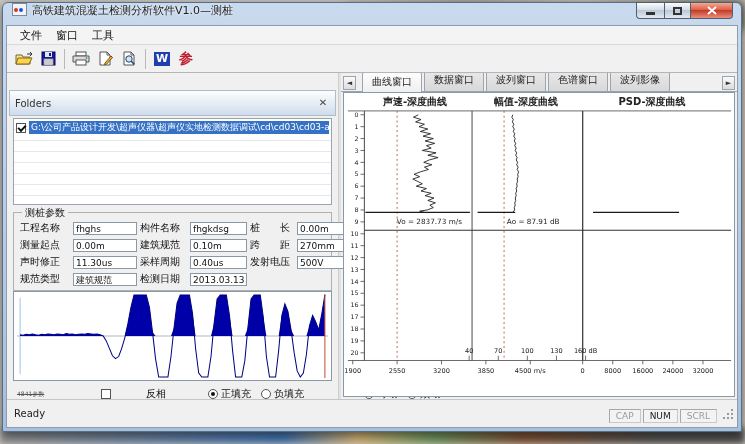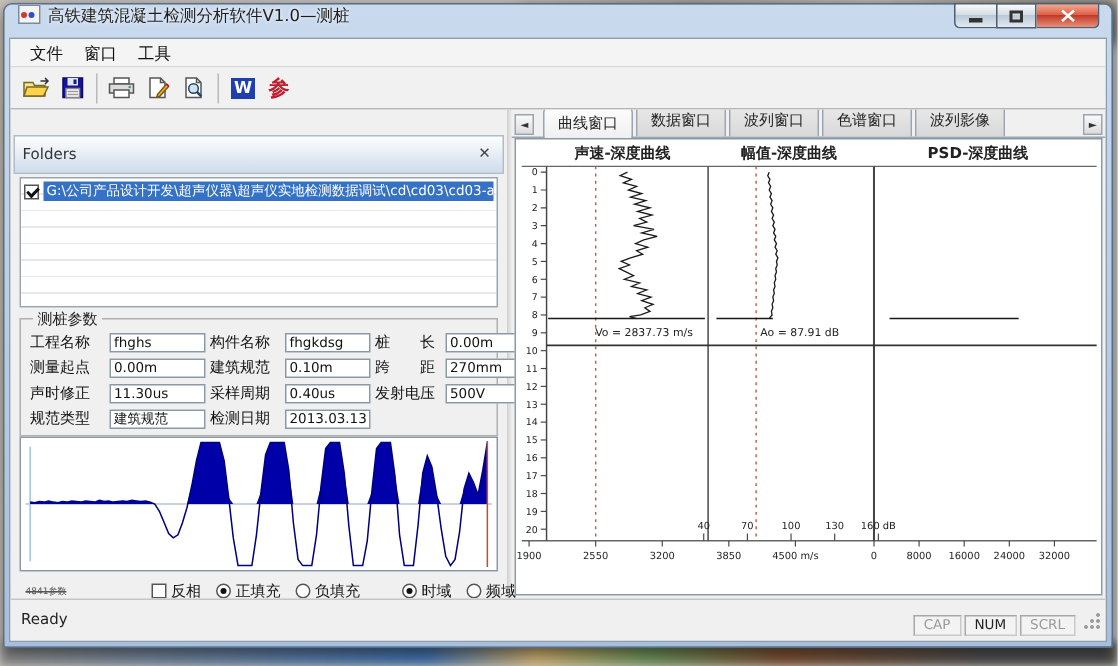--- a/index.html
+++ b/index.html
@@ -58,21 +58,21 @@
   .params-title { position:absolute; top:-7px; left:8px; background:#f0f0f0; font-size:10px; padding:0 3px; color:#222; }
   .pgrid { display:grid; grid-template-columns:50px 64px 47px 57px 44px 64px; column-gap:3px; row-gap:3px; align-items:center; }
   .plabel { font-size:10px; color:#111; white-space:nowrap; }
   .pfield { height:13px; background:#fff; border:1px solid #8b98a6; font-size:9px; color:#111; padding:0 2px; line-height:12px; overflow:hidden; white-space:nowrap; }
 
   .wave-label { font-size:10px; color:#222; margin:5px 0 1px 6px; }
   .wave-box { height:90px; margin:0 4px; background:#fff; border:1px solid #8b98a6; }
   .wave-box svg { display:block; width:100%; height:100%; }
 
   
-  .ctrl-row1 { display:flex; align-items:center; margin:6px 0 0 92px; }
+  .ctrl-row1 { display:flex; align-items:center; margin:6px 0 0 92px;gap:32px; }
   .ctrl-row1 .grp { display:flex; align-items:center;font-family:Liberation Mono, monospace; }
   .chklab, .radlab { font-size:10px; color:#111; margin:0 10px 0 3px; white-space:nowrap; }
   .radio { width:10px; height:10px; border-radius:50%; border:1px solid #555; background:#fff; position:relative; flex:none; }
   .radio.sel:after { content:""; position:absolute; left:2px; top:2px; width:4px; height:4px; border-radius:50%; background:#111; }
   .ctrl-row2 { display:flex; align-items:center; margin:6px 0 0 6px; }
   .rlabel { font-size:10px; color:#111; white-space:nowrap; margin-right:3px; }
   .rfield { height:14px; background:#fff; border:1px solid #8b98a6; font-size:9px; padding:0 2px; line-height:13px; white-space:nowrap; overflow:hidden; }
   .clipped-text { position:absolute; left:10px; bottom:0px; font-size:6px; color:#555; text-decoration:line-through; }
 
   

